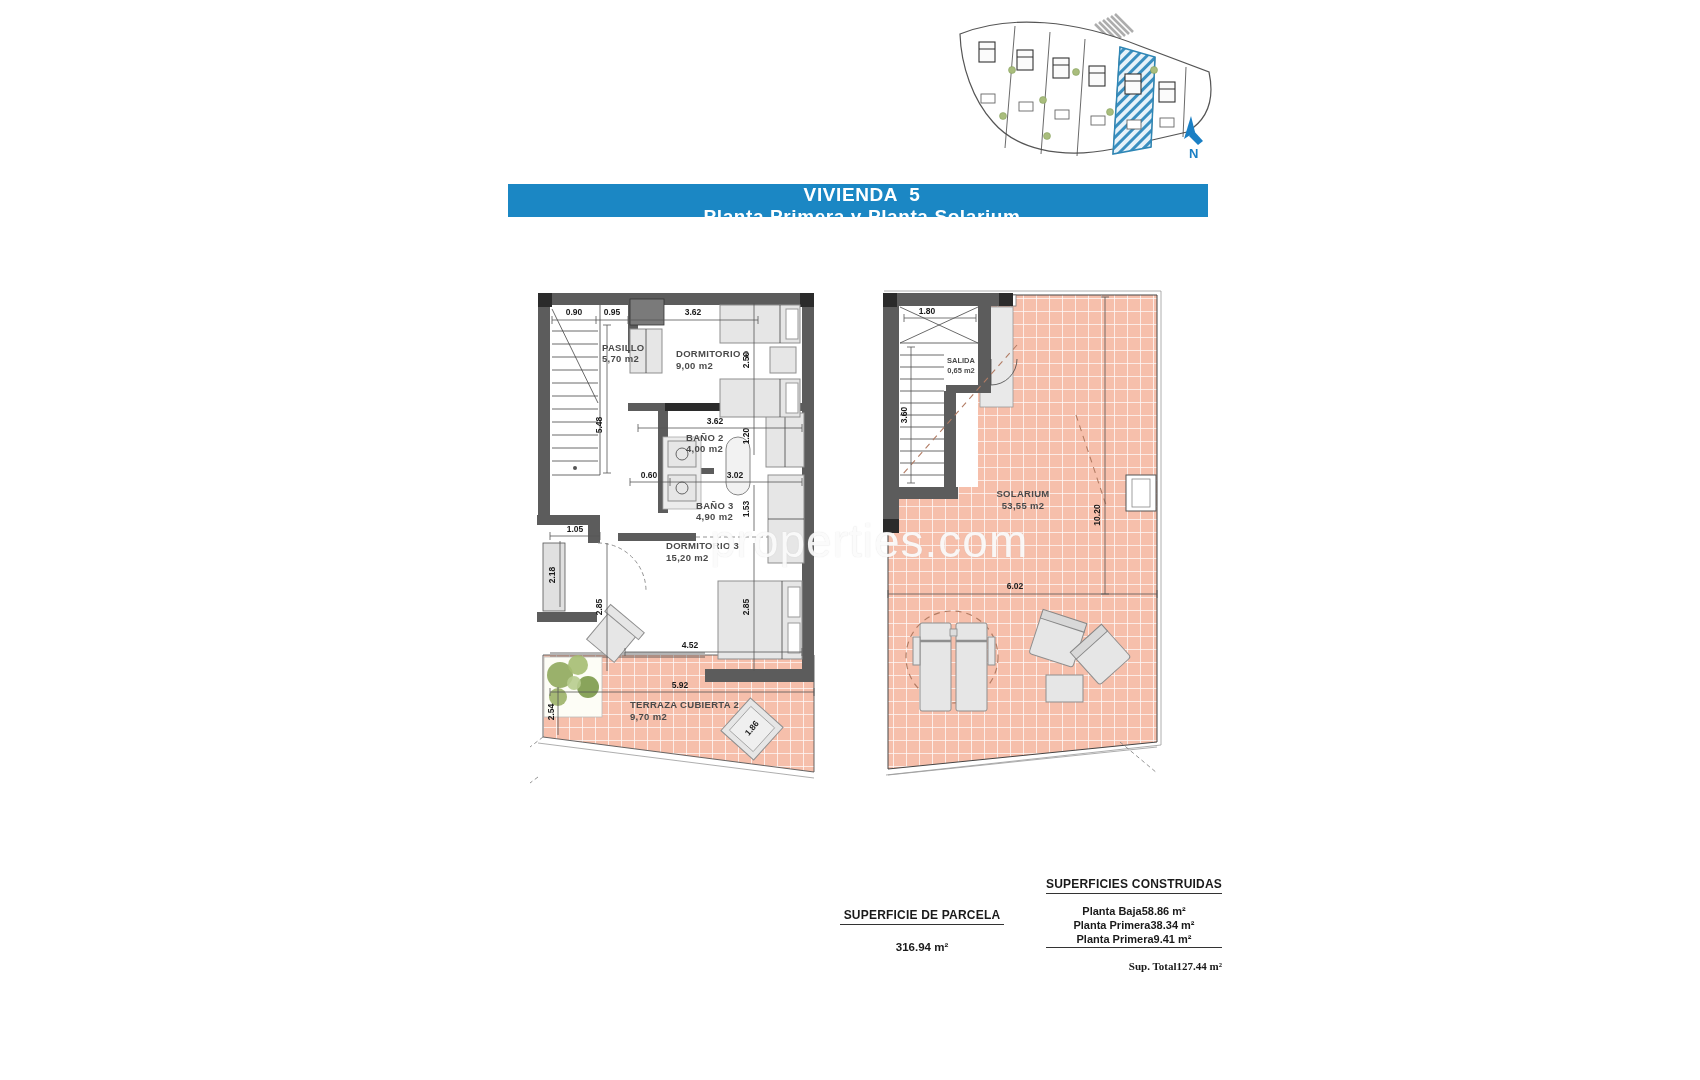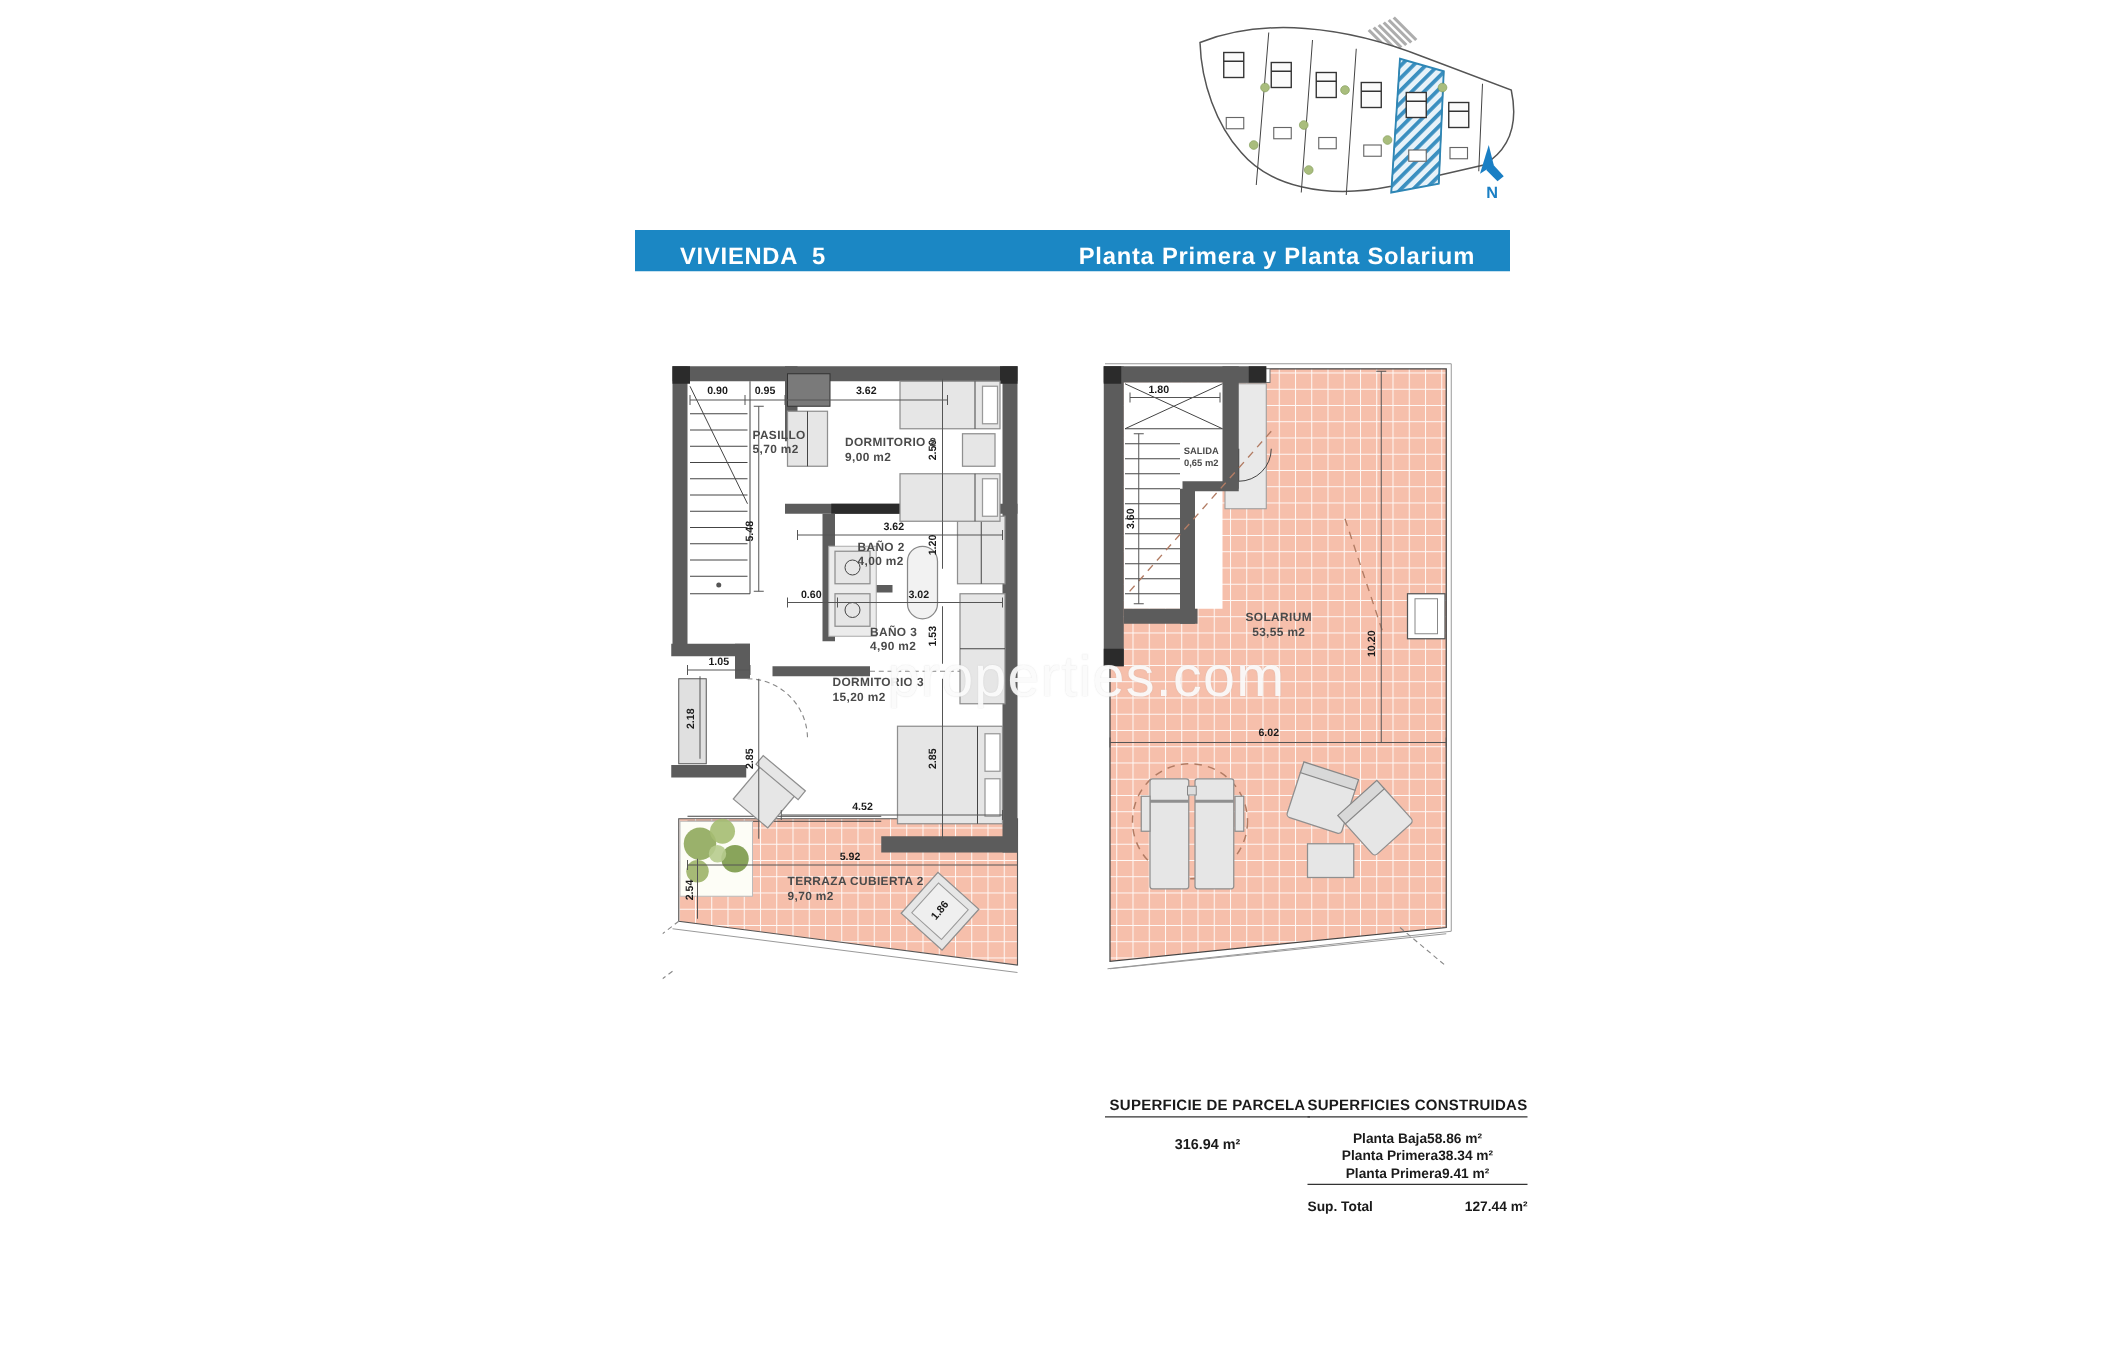--- a/index.html
+++ b/index.html
@@ -1,23 +1,23 @@
 <!DOCTYPE html>
 <html><head>
 <meta charset="utf-8">
 <style>
   html,body{margin:0;padding:0;background:#fff;}
   #page{position:relative;width:1700px;height:1080px;background:#fff;overflow:hidden;
         font-family:"Liberation Sans",sans-serif;}
   .abs{position:absolute;}
 
   
-  #titlebar{left:508px;top:184px;width:700px;height:33px;display:flex;align-items:flex-end;
+  #titlebar{left:508px;top:184px;width:700px;height:33px;display:flex;align-items:center;
     justify-content:space-between;box-sizing:border-box;padding:0 28px 0 36px;color:#fff;
-    font-weight:bold;font-size:19px;letter-spacing:.6px;white-space:pre;}
+    font-weight:bold;font-size:19px;letter-spacing:.6px;white-space:pre;flex-direction:column;}
 
   
   #watermark{left:710px;top:514px;width:500px;font-size:46px;font-weight:normal;
     color:rgba(255,255,255,.88);letter-spacing:1px;z-index:30;
     text-shadow:0 0 1px rgba(170,170,170,.45);pointer-events:none;}
 
   
   .wall{fill:#5c5c5c;}
   .blk{fill:#2b2b2b;}
   .thin{stroke:#444;stroke-width:.8;fill:none;}
@@ -30,22 +30,22 @@
   .rm2{font:bold 7.5px "Liberation Sans",sans-serif;fill:#4a4a4a;}
   .dm{font:bold 8.5px "Liberation Sans",sans-serif;fill:#1a1a1a;}
 
   
   .thead{font-size:12px;font-weight:bold;color:#1a1a1a;text-align:center;
     border-bottom:1.5px solid #333;padding-bottom:2px;letter-spacing:.2px;}
   .pval{text-align:center;font-size:11.5px;font-weight:bold;margin-top:16px;color:#1a1a1a;}
   .trow{display:flex;justify-content:center;font-size:11px;font-weight:bold;
     color:#1a1a1a;line-height:14px;}
   .trow.last{border-bottom:1.2px solid #333;padding-bottom:1px;}
-  .ttotal{display:flex;justify-content:space-between;font-size:11px;font-weight:bold;
-    color:#1a1a1a;margin-top:12px;}
+  .ttotal{display:flex;justify-content:flex-end;font-size:11px;font-weight:bold;
+    color:#1a1a1a;margin-top:12px;font-family:Liberation Serif, serif;}
 </style>
 </head>
 <body>
 
 <div id="page">
 
   <svg class="abs" style="left:955px;top:8px;" width="265" height="165" viewBox="0 0 265 165">
     <defs>
       <pattern id="bh" width="7" height="7" patternUnits="userSpaceOnUse" patternTransform="rotate(45)">
         <rect width="7" height="7" fill="#e7f2f9"></rect>
@@ -328,21 +328,21 @@
     <text class="dm" text-anchor="middle" x="135" y="304">6.02</text>
 
     <text class="rm2" text-anchor="middle" x="81" y="78">SALIDA</text>
     <text class="rm2" text-anchor="middle" x="81" y="88">0,65 m2</text>
     <text class="rm" text-anchor="middle" x="143" y="212">SOLARIUM</text>
     <text class="rm" text-anchor="middle" x="143" y="224">53,55 m2</text>
   </svg>
 
   <div id="watermark" class="abs">properties.com</div>
 
-  <div class="abs" style="left:840px;top:877px;width:164px;margin-left:44px;">
+  <div class="abs" style="left:840px;top:908px;width:164px;">
     <div class="thead">SUPERFICIE DE PARCELA</div>
     <div class="pval">316.94 m²</div>
   </div>
 
   <div class="abs" style="left:1046px;top:877px;width:176px;">
     <div class="thead">SUPERFICIES CONSTRUIDAS</div>
     <div style="margin-top:10px;">
       <div class="trow">
         <span>Planta Baja</span>
         <span>58.86 m²</span>

